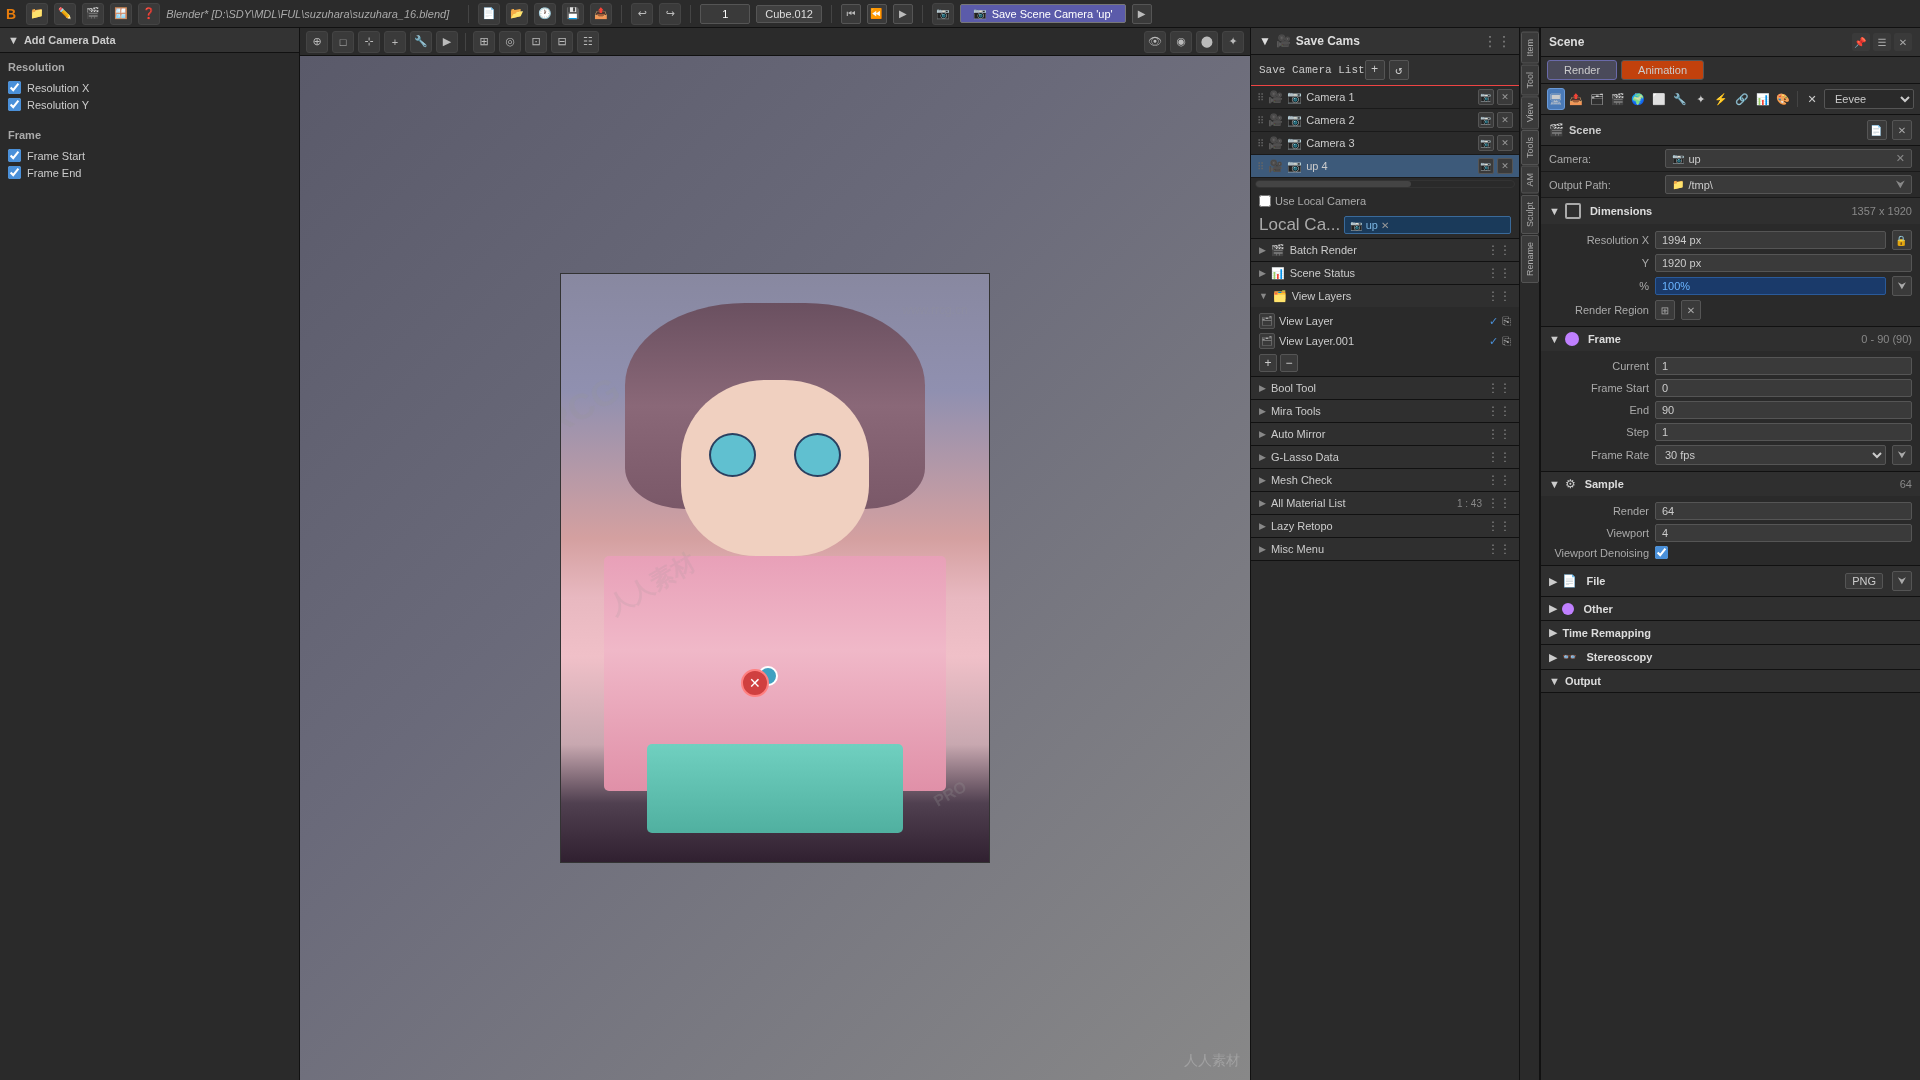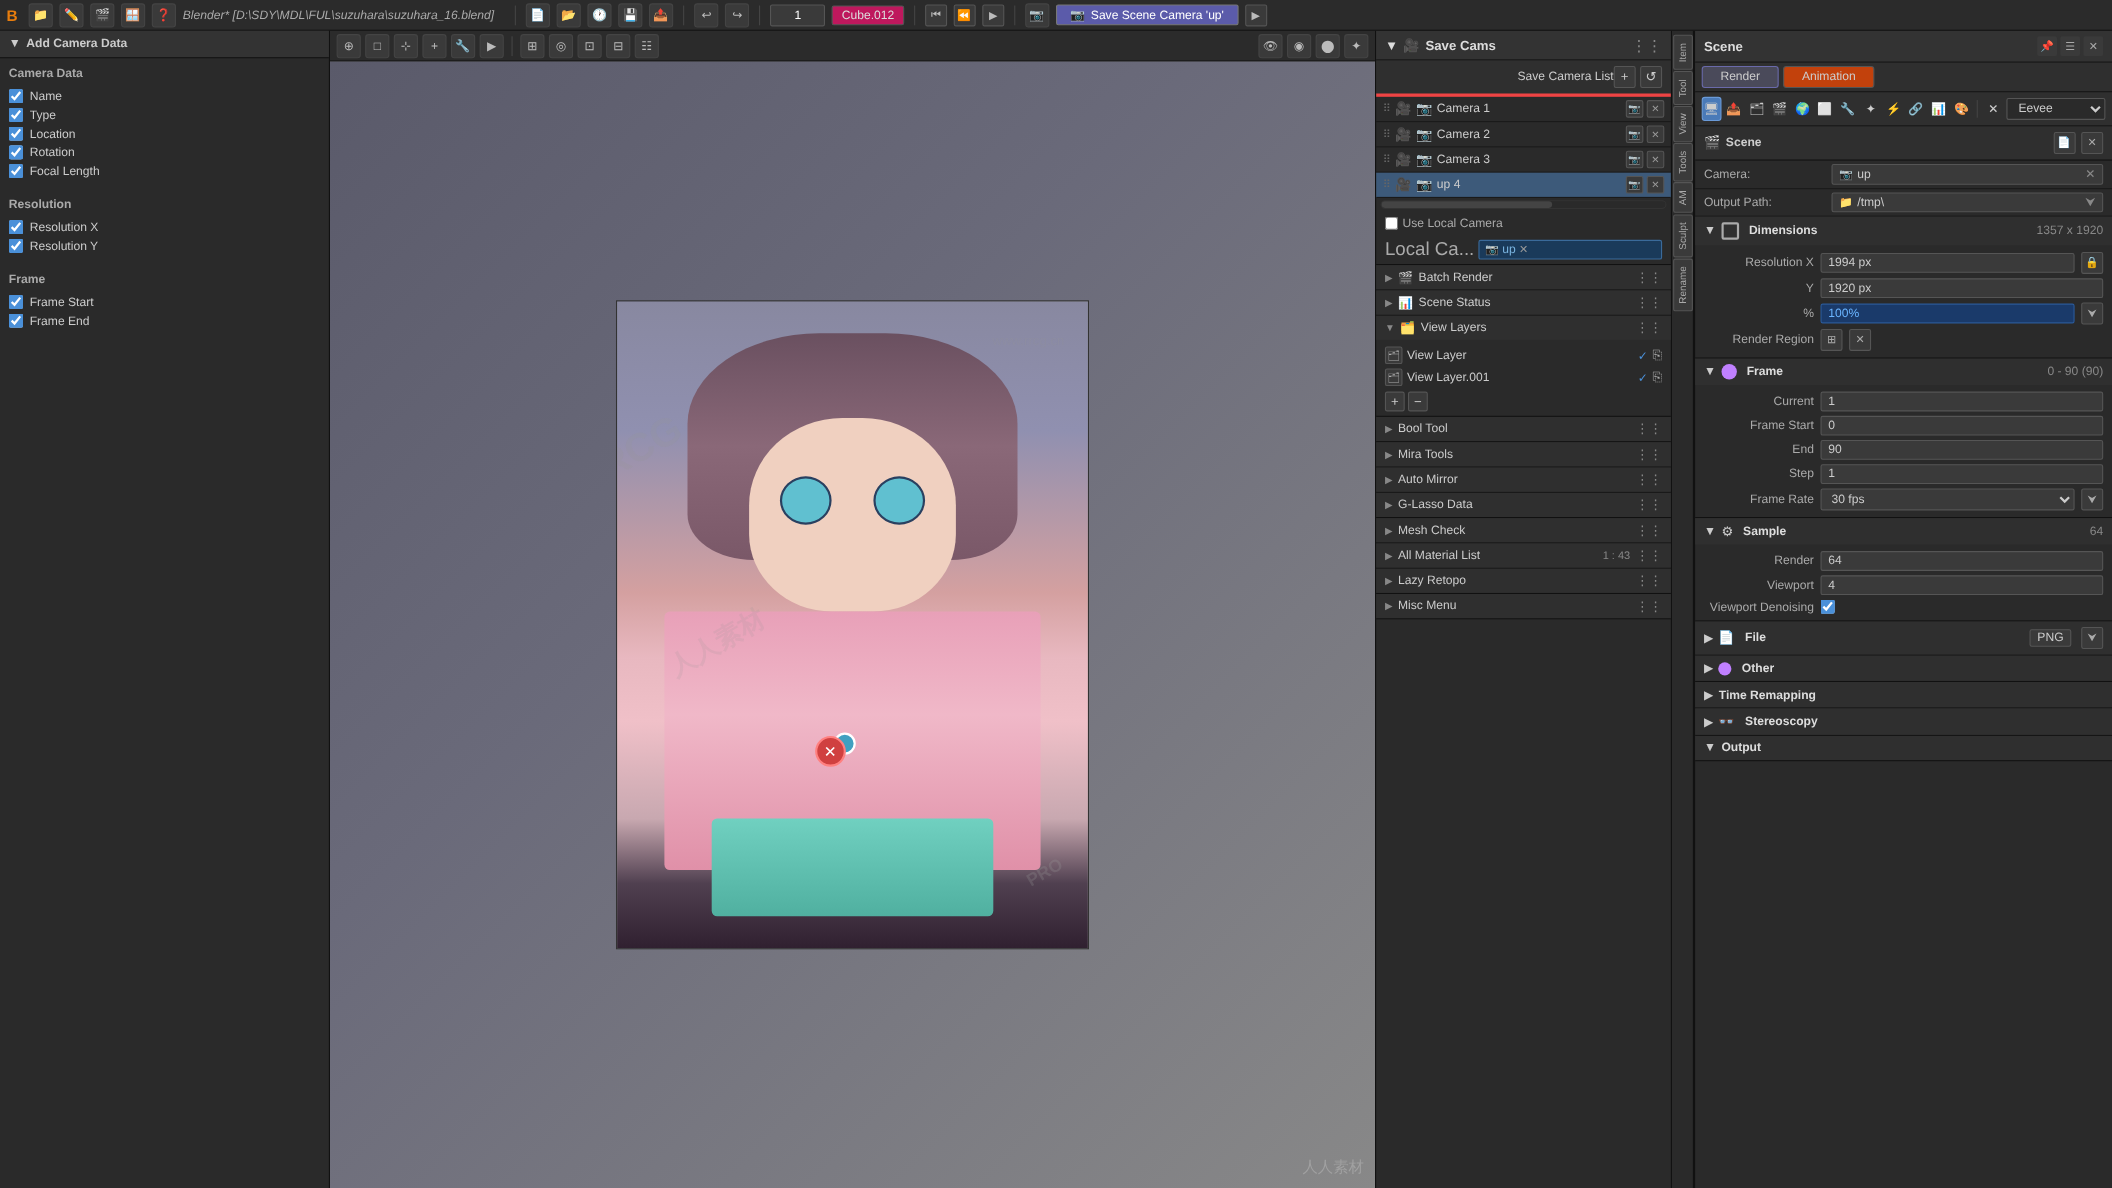--- a/index.html
+++ b/index.html
@@ -5,21 +5,21 @@
     * { box-sizing: border-box; margin: 0; padding: 0; }
     body { background: #1a1a1a; color: #ccc; font-family: 'Segoe UI', Arial, sans-serif; font-size: 11px; width: 1920px; height: 1080px; overflow: hidden; }
 
     
     #topbar { display: flex; align-items: center; background: #2b2b2b; height: 28px; border-bottom: 1px solid #111; padding: 0 6px; gap: 6px; }
     #topbar .logo { color: #e87d0d; font-weight: bold; font-size: 14px; margin-right: 4px; }
     #topbar .title { color: #aaa; font-size: 11px; margin-right: 10px; font-style: italic; }
     .tb-icon { width: 22px; height: 22px; background: #3a3a3a; border-radius: 3px; display: flex; align-items: center; justify-content: center; cursor: pointer; font-size: 11px; color: #bbb; border: 1px solid #444; }
     .tb-sep { width: 1px; height: 18px; background: #444; margin: 0 3px; }
     .frame-input { background: #3a3a3a; border: 1px solid #555; color: #fff; width: 50px; height: 20px; text-align: center; font-size: 11px; border-radius: 2px; }
-    .obj-label { background: #be185d; border: 1px solid #555; color: #ddd; padding: 2px 8px; border-radius: 2px; font-size: 11px; }
+    .obj-label { background: #404040; border: 1px solid #555; color: #ddd; padding: 2px 8px; border-radius: 2px; font-size: 11px; }
     .save-cam-btn { background: #5b5baa; border: 1px solid #777; color: #fff; padding: 2px 12px; border-radius: 2px; font-size: 11px; cursor: pointer; display: flex; align-items: center; gap: 5px; }
     .play-btn { width: 20px; height: 20px; background: #3a3a3a; border: 1px solid #555; border-radius: 2px; cursor: pointer; display: flex; align-items: center; justify-content: center; color: #bbb; font-size: 10px; }
 
     
     #main { display: flex; width: 1920px; height: 1052px; }
 
     
     #left-panel { width: 300px; background: #2a2a2a; border-right: 1px solid #111; display: flex; flex-direction: column; }
     #left-panel .panel-header { background: #333; padding: 6px 8px; font-size: 11px; font-weight: bold; color: #ccc; border-bottom: 1px solid #111; display: flex; align-items: center; gap: 5px; }
     #left-panel .section { padding: 8px; }
@@ -30,21 +30,21 @@
     #viewport-toolbar { background: #2b2b2b; height: 28px; display: flex; align-items: center; padding: 0 6px; gap: 4px; border-bottom: 1px solid #111; }
     #viewport-content { width: 100%; height: calc(100% - 28px); position: relative; display: flex; align-items: center; justify-content: center; background: #555; }
     .viewport-bg { width: 430px; height: 590px; background: linear-gradient(135deg, #6a6a7a 0%, #888 50%, #9a9a9a 100%); position: relative; border: 1px solid #333; overflow: hidden; display: flex; align-items: center; justify-content: center; }
     .viewport-overlay { position: absolute; bottom: 10px; right: 10px; color: rgba(255,255,255,0.5); font-size: 10px; }
 
     
     #savecams-panel { width: 270px; background: #2a2a2a; border-left: 1px solid #111; border-right: 1px solid #111; display: flex; flex-direction: column; overflow-y: auto; }
     .sc-header { background: #333; padding: 5px 8px; display: flex; align-items: center; justify-content: space-between; border-bottom: 1px solid #111; }
     .sc-title { font-size: 12px; font-weight: bold; color: #ddd; display: flex; align-items: center; gap: 5px; }
     .sc-dots { color: #888; font-size: 14px; cursor: pointer; }
-    .sc-list-header { padding: 5px 8px; display: flex; align-items: center; justify-content: flex-end; background: #2f2f2f; border-bottom: 3px solid #ef4444; }
+    .sc-list-header { padding: 5px 8px; display: flex; align-items: center; justify-content: flex-start; background: #2f2f2f; border-bottom: 1px solid #ef4444; font-family: Liberation Mono, monospace; }
     .sc-add-btns { display: flex; gap: 4px; }
     .sc-add-btn { width: 20px; height: 20px; background: #3a3a3a; border: 1px solid #555; border-radius: 2px; cursor: pointer; display: flex; align-items: center; justify-content: center; color: #ccc; font-size: 12px; }
     .cam-item { display: flex; align-items: center; padding: 3px 6px; border-bottom: 1px solid #1a1a1a; cursor: pointer; gap: 4px; }
     .cam-item.active { background: #3d5a7a; }
     .cam-icon { color: #4a90d9; font-size: 12px; }
     .cam-name { flex: 1; color: #ccc; font-size: 11px; }
     .cam-btns { display: flex; gap: 3px; }
     .cam-btn { width: 16px; height: 16px; background: #3a3a3a; border: 1px solid #555; border-radius: 2px; cursor: pointer; display: flex; align-items: center; justify-content: center; color: #999; font-size: 9px; }
     .sc-section { border-bottom: 1px solid #111; }
     .sc-section-header { display: flex; align-items: center; padding: 4px 8px; cursor: pointer; background: #2f2f2f; gap: 5px; }
@@ -147,43 +147,20 @@
 </div>
 
 <div id="main">
 
   <div id="left-panel">
     <div class="panel-header">
       <span>▼</span>
       <span>Add Camera Data</span>
     </div>
     <div class="section">
-      <div class="section-title">Camera Data</div>
-      <div class="checkbox-item">
-        <input type="checkbox" checked="" style="">
-        <label>Name</label>
-      </div>
-      <div class="checkbox-item">
-        <input type="checkbox" checked="" style="">
-        <label>Type</label>
-      </div>
-      <div class="checkbox-item">
-        <input type="checkbox" checked="" style="">
-        <label>Location</label>
-      </div>
-      <div class="checkbox-item">
-        <input type="checkbox" checked="" style="">
-        <label>Rotation</label>
-      </div>
-      <div class="checkbox-item">
-        <input type="checkbox" checked="" style="">
-        <label>Focal Length</label>
-      </div>
-    </div>
-    <div class="section">
       <div class="section-title">Resolution</div>
       <div class="checkbox-item">
         <input type="checkbox" checked="" style="">
         <label>Resolution X</label>
       </div>
       <div class="checkbox-item">
         <input type="checkbox" checked="" style="">
         <label>Resolution Y</label>
       </div>
     </div>

